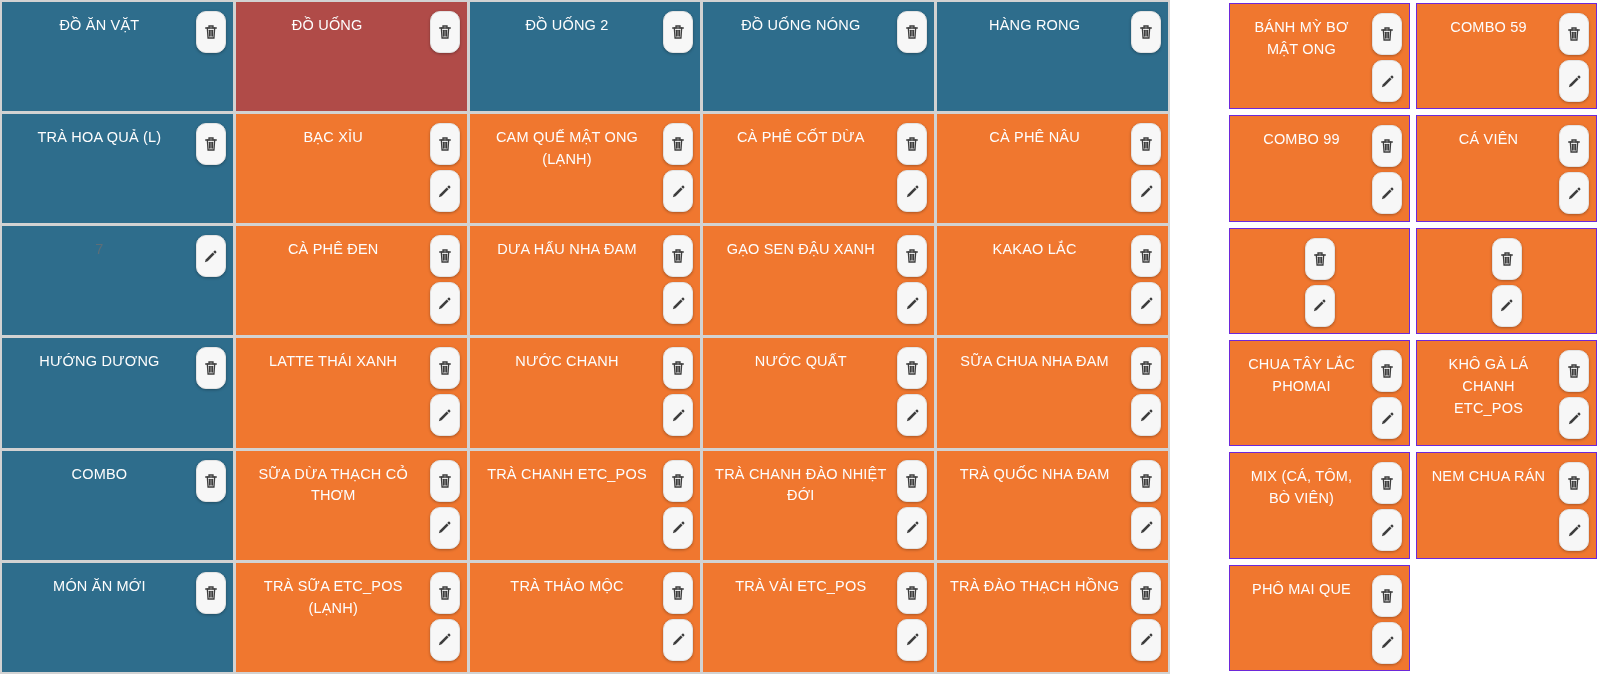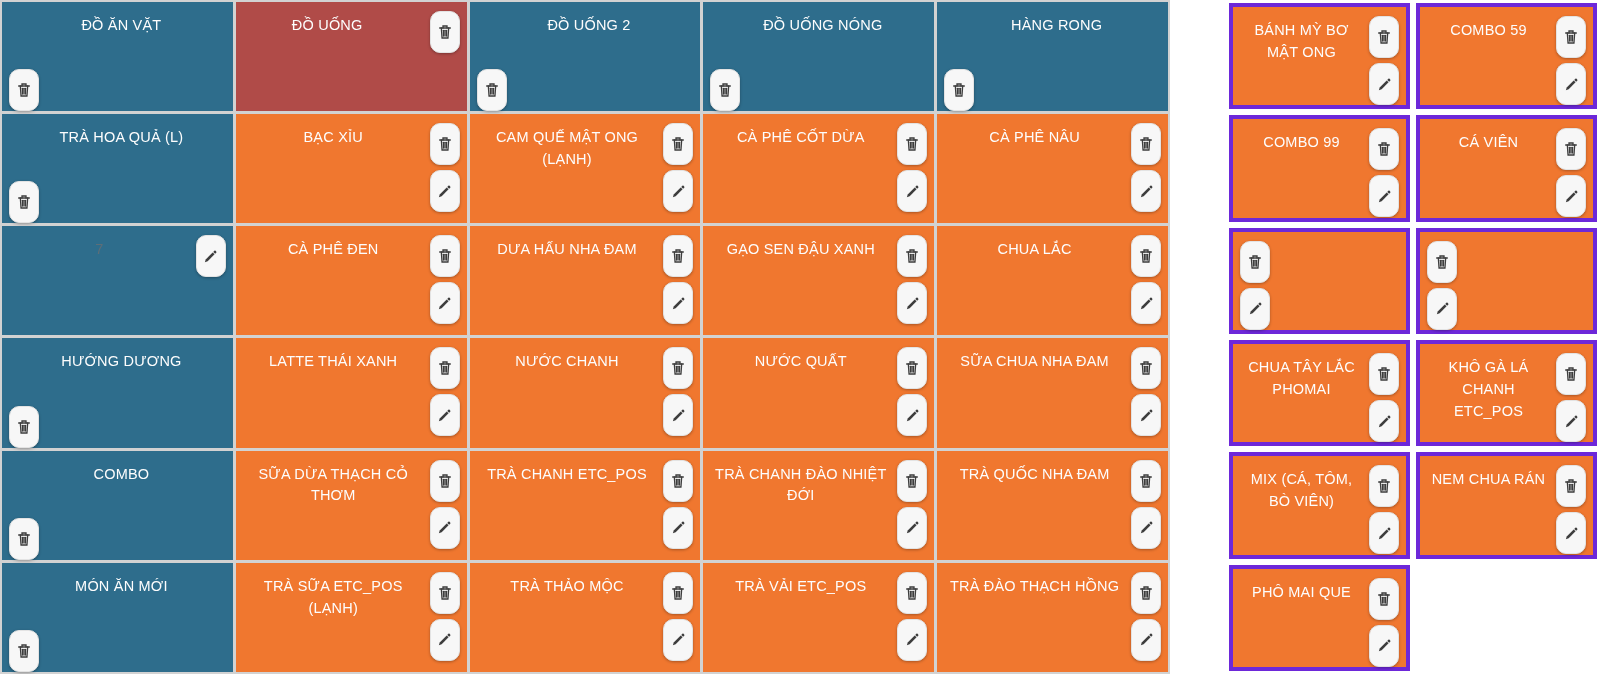--- a/index.html
+++ b/index.html
@@ -22,29 +22,29 @@
     box-sizing:border-box;
     display:grid;
     grid-template-columns:repeat(2,1fr);
     grid-template-rows:repeat(6,1fr);
     gap:6px;
     padding:3px;
     background:#ffffff;
     width:374px;height:674px;
     margin-left:56px;
   }
-  .side-grid .cell{border:4px solid #6d28d9;}
+  .side-grid .cell{border:1px solid #6d28d9;justify-content:center;}
 
   .cell{
     position:relative;
     display:flex;
     box-sizing:border-box;
     cursor:pointer;
   }
-  .cell.category{background:var(--teal);flex-direction:column;}
+  .cell.category{background:var(--teal);}
   .cell.category_selected{background:var(--red);gap:12px;}
   .cell.category_muted{background:var(--teal);}
   .cell.item{background:var(--orange);}
 
   .cell-label{
     flex:1;
     display:flex;
     justify-content:center;
     text-align:center;
     padding:13px 2px 0 10px;
@@ -365,21 +365,21 @@
             <span>
               <svg width="15" height="15" viewBox="0 0 24 24" fill="#3d3d3d">
                 <path d="M3 21l1.3-4.4L15.5 5.5l3 3L7.4 19.7 3 21z"></path>
                 <path d="M16.4 4.6l1.7-1.7a1.5 1.5 0 0 1 2.1 0l.9.9a1.5 1.5 0 0 1 0 2.1l-1.7 1.7-3-3z"></path>
               </svg>
             </span>
           </button>
         </div>
       </div>
       <div class="cell item">
-        <div class="cell-label">CHUA LẮC</div>
+        <div class="cell-label">KAKAO LẮC</div>
         <div class="cell-buttons">
           <button class="tile-btn">
             <span>
               <svg width="16" height="18" viewBox="0 0 24 26" fill="none" stroke="#3d3d3d" stroke-width="2" stroke-linecap="round">
                 <path d="M4 7h16"></path>
                 <path d="M9 7V4h6v3"></path>
                 <path d="M6.5 7l1.1 15h8.8l1.1-15"></path>
                 <path d="M9.8 10.5V19"></path>
                 <path d="M12 10.5V19"></path>
                 <path d="M14.2 10.5V19"></path>

